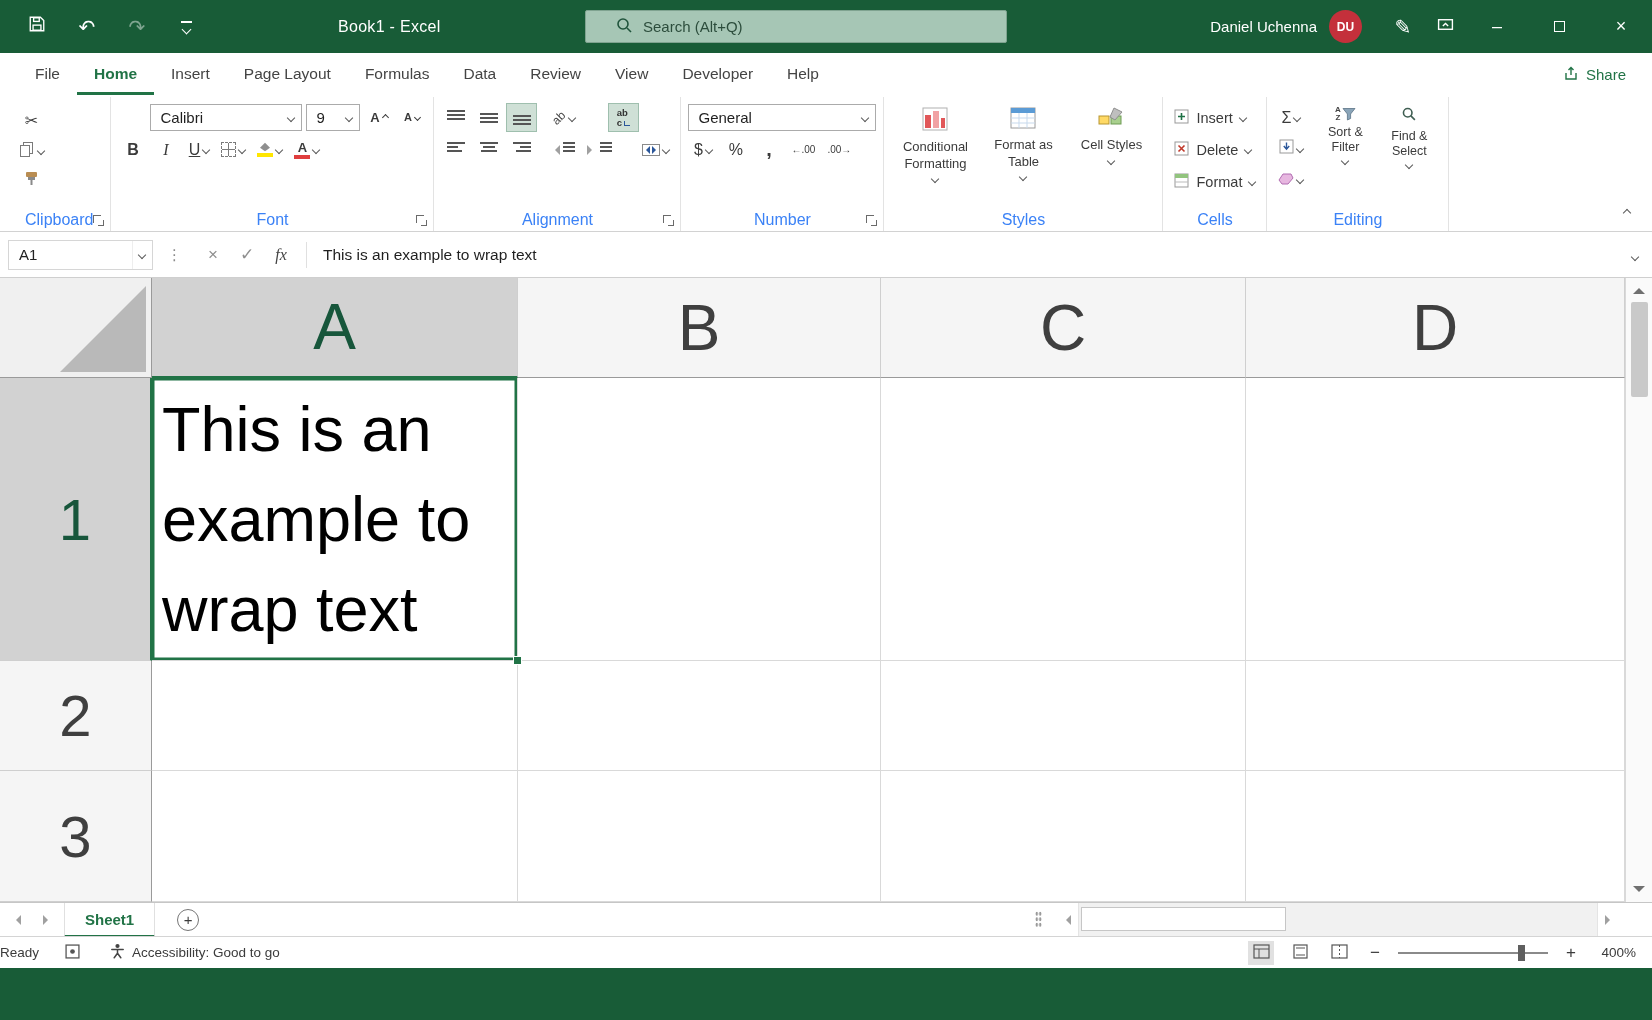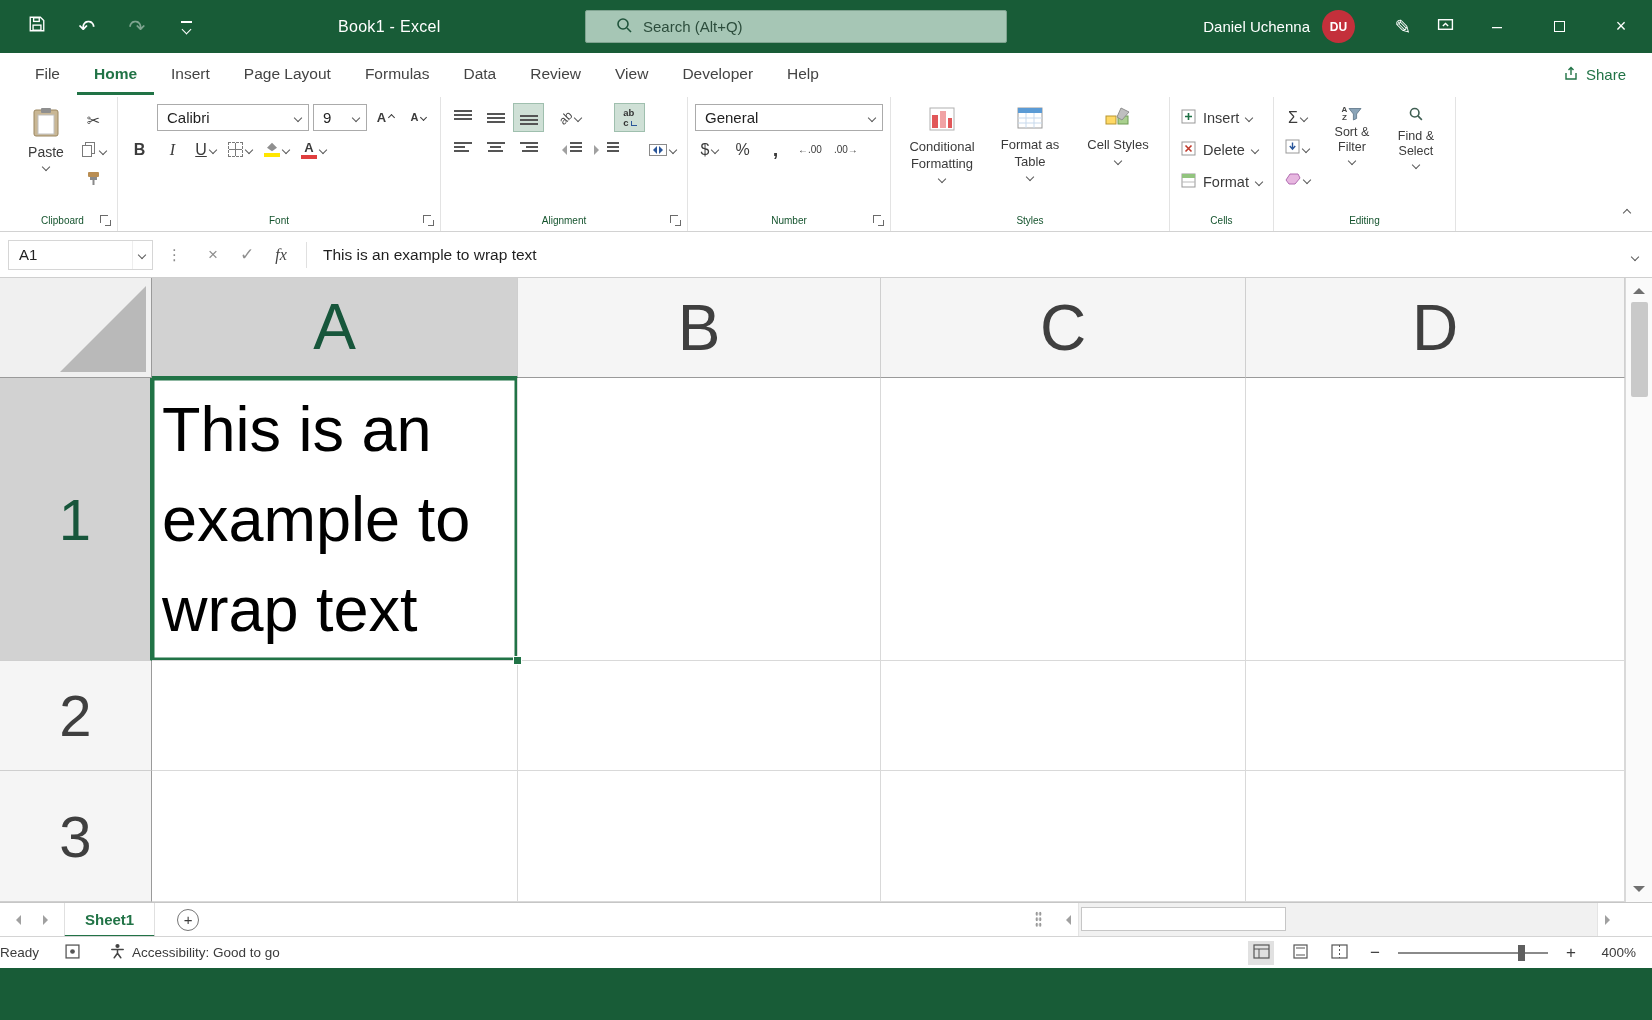--- a/index.html
+++ b/index.html
@@ -14,35 +14,35 @@
 .tbtn.dim{color:rgba(255,255,255,.45);}
 .qat-custom{width:14px;height:12px;position:relative;display:inline-block;}
 .qat-custom::before{content:"";position:absolute;top:0;left:1px;width:11px;height:0;border-top:2px solid #fff;}
 .qat-custom::after{content:"";position:absolute;top:5px;left:3px;width:6px;height:6px;border-right:1.6px solid #fff;border-bottom:1.6px solid #fff;transform:rotate(45deg);}
 .doc-title{position:absolute;left:338px;top:0;height:53px;display:flex;align-items:center;font-size:16px;letter-spacing:.3px;}
 .searchbox{position:absolute;left:585px;top:10px;width:422px;height:33px;background:var(--search-bg,#A6C6B5);border:1px solid #7fa390;border-radius:2px;display:flex;align-items:center;padding:0 29px;gap:10px;cursor:text;}
 .searchbox input{border:none;background:transparent;outline:none;font-size:15px;color:#1d3b2d;width:100%;font-family:"Liberation Sans",sans-serif;}
 .searchbox input::placeholder{color:#2c4d3c;opacity:1;}
 .tb-right{position:absolute;right:0;top:0;height:53px;display:flex;align-items:center;}
 .user-name{font-size:15px;margin-right:12px;}
-.avatar{width:33px;height:33px;border-radius:50%;background:var(--avatar-red,#C4303B);color:#fff;font-size:12px;font-weight:bold;display:flex;align-items:center;justify-content:center;margin-right:27px;cursor:pointer;}
+.avatar{width:33px;height:33px;border-radius:50%;background:var(--avatar-red,#C4303B);color:#fff;font-size:12px;font-weight:bold;display:flex;align-items:center;justify-content:center;margin-right:20px;cursor:pointer;}
 .winbtn{width:62px;height:53px;border:none;background:transparent;color:#fff;font-size:18px;display:flex;align-items:center;justify-content:center;cursor:pointer;}
 .maxbox{width:11px;height:11px;border:1.4px solid #fff;display:inline-block;}
 
 
 .tabsrow{height:42px;flex:0 0 auto;background:#fff;display:flex;align-items:stretch;position:relative;padding-left:18px;}
 .rtab{display:flex;align-items:center;padding:0 17px;font-size:15.5px;color:#444;cursor:pointer;}
 .rtab.active{color:var(--accent-green,#217346);font-weight:bold;box-shadow:inset 0 -3px 0 var(--accent-green,#217346);}
 .share-btn{position:absolute;right:18px;top:6px;height:30px;display:flex;align-items:center;gap:7px;color:var(--accent-green,#217346);font-size:15px;cursor:pointer;padding:0 8px;}
 
 
 .ribbon{height:137px;flex:0 0 auto;background:#fff;border-bottom:1px solid #d2d2d2;display:flex;padding:2px 4px 0 8px;position:relative;}
 .rgroup{display:flex;flex-direction:column;border-right:1px solid #e3e3e3;position:relative;padding:2px 7px 0;}
 .rg-content{flex:1;display:flex;}
-.rg-label{height:22px;display:flex;align-items:center;justify-content:center;font-size:10px;color:#14532d;position:relative;padding:0 10px;}
+.rg-label{height:22px;display:flex;align-items:center;justify-content:center;font-size:16px;color:#3b82f6;position:relative;padding:0 10px;}
 .launcher{position:absolute;right:-2px;bottom:4px;width:14px;height:14px;border:none;background:transparent;cursor:pointer;}
 .launcher::before{content:"";position:absolute;left:2px;top:2px;width:7px;height:7px;border-left:1.3px solid #6a6a6a;border-top:1.3px solid #6a6a6a;}
 .launcher::after{content:"";position:absolute;right:1px;bottom:1px;width:5px;height:5px;border-right:1.3px solid #6a6a6a;border-bottom:1.3px solid #6a6a6a;}
 .chev{display:inline-block;width:6px;height:6px;border-right:1.5px solid #5a5a5a;border-bottom:1.5px solid #5a5a5a;transform:rotate(45deg);flex:0 0 auto;}
 .chev.up{transform:rotate(225deg);}
 .sbtn{min-width:29px;height:27px;display:flex;align-items:center;justify-content:center;border:none;background:transparent;cursor:pointer;color:#3b3b3b;font-size:16px;gap:3px;padding:0 4px;}
 .sbtn.active{background:#cfe0d6;outline:1px solid #9fbfae;}
 .combo{display:flex;align-items:center;border:1px solid #ababab;background:#fff;height:27px;padding:0 7px 0 9px;font-size:15px;color:#1f1f1f;cursor:pointer;gap:6px;}
 .combo .ctext{flex:1;white-space:nowrap;overflow:hidden;}
 .row{display:flex;align-items:center;gap:4px;}
@@ -210,31 +210,20 @@
           </svg>
       </span>
       <span>Share</span>
     </div>
   </nav>
 
   <div class="ribbon">
 
     <section class="rgroup">
       <div class="rg-content">
-        <button class="paste">
-          <span>
-            <svg width="26" height="30" viewBox="0 0 26 30">
-                <rect x="1" y="3" width="24" height="26" rx="2" fill="#c9b795" stroke="#9a8660"></rect>
-                <rect x="8" y="1" width="10" height="5" rx="1" fill="#8f8f8f"></rect>
-                <rect x="5" y="8" width="16" height="19" fill="#fff" stroke="#c0c0c0"></rect>
-              </svg>
-          </span>
-          <span>Paste</span>
-          <span class="chev"></span>
-        </button>
         <div class="clip-mini">
           <button class="sbtn">✂</button>
           <button class="sbtn">
             <span>
               <svg width="16" height="16" viewBox="0 0 16 16">
                   <rect x="4.5" y="1.5" width="9" height="11" fill="#fff" stroke="#7a7a7a"></rect>
                   <rect x="1.5" y="4.5" width="9" height="11" fill="#fff" stroke="#7a7a7a"></rect>
                 </svg>
             </span>
             <span class="chev"></span>

